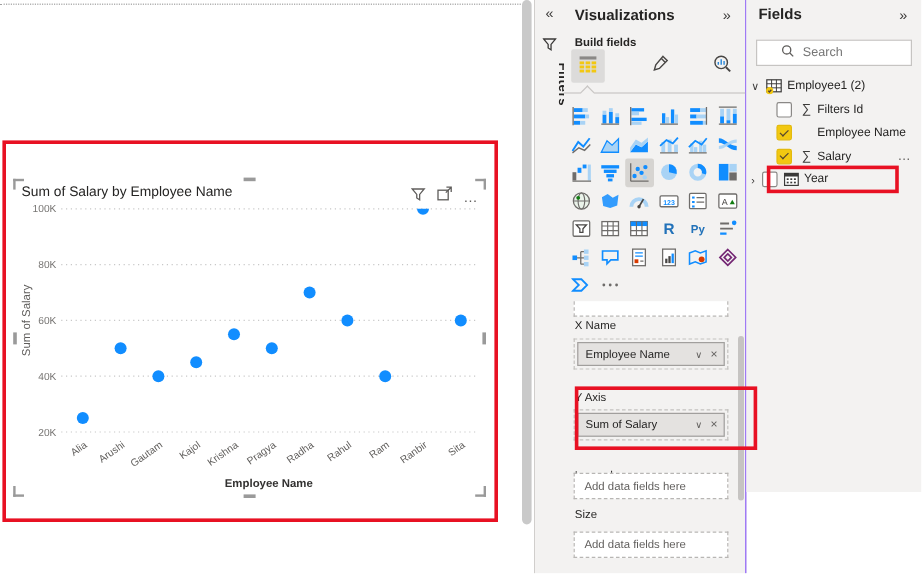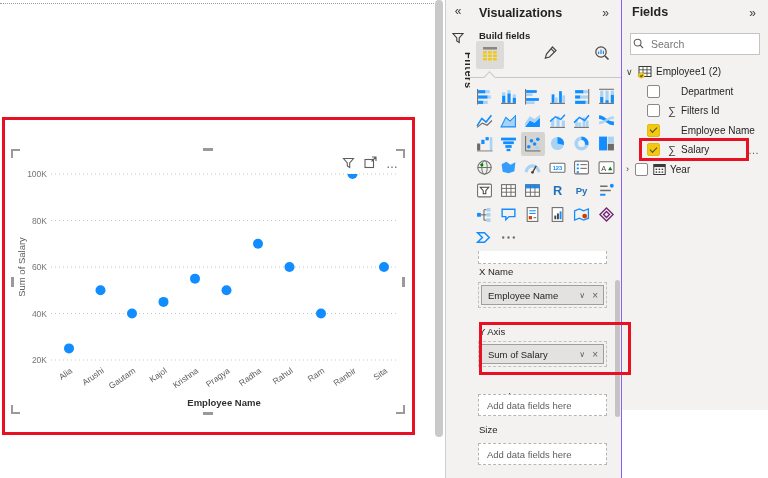--- a/index.html
+++ b/index.html
@@ -65,21 +65,21 @@
   .pill-caret{color:#605e5c;font-size:8px;margin-right:7px;}
   .pill-x{color:#605e5c;font-size:10px;}
   .placeholder{height:20px;background:#fff;border:1px dashed #b8b6b4;display:flex;align-items:center;padding:0 8px;font-size:9.5px;color:#605e5c;}
   .w-legend{top:394px;}.w-size{top:443px;}
   .viz-scroll{position:absolute;right:1px;top:280px;width:5px;height:137px;background:#c6c4c2;border-radius:3px;}
 
   
   .fields-pane{position:absolute;left:622px;top:0;width:146px;height:410px;background:#f3f2f1;}
   .fields-title{position:absolute;left:10px;top:5px;font-size:12.5px;font-weight:700;color:#252423;}
   .fields-expand{position:absolute;right:12px;top:6px;font-size:12px;color:#3b3a39;cursor:pointer;}
-  .search{position:absolute;left:8px;right:8px;top:33px;height:22px;background:#fff;border:1px solid #c6c4c2;display:flex;align-items:center;padding:0 2px;gap:5px;box-sizing:border-box;}
+  .search{position:absolute;left:8px;right:8px;top:33px;height:22px;background:#fff;border:1px solid #c6c4c2;display:flex;align-items:center;padding:0 20px;gap:5px;box-sizing:border-box;}
   .search input{border:none;outline:none;background:transparent;font-size:10.5px;width:100%;color:#252423;font-family:"Liberation Sans",sans-serif;}
   .tree{position:absolute;left:0;right:0;top:62px;}
   .trow{height:19.5px;display:flex;align-items:center;font-size:10px;color:#252423;padding-left:4px;cursor:pointer;}
   .chev{width:12px;font-size:9px;color:#3b3a39;}
   .chev.yr{width:9px;}
   .indent{width:21px;}
   .cb{width:11px;height:11px;border:1px solid #8a8886;background:#fff;border-radius:2px;margin-right:5px;position:relative;flex:none;}
   .cb.on{background:#F2C811;border-color:#e3ba0f;}
   .cb.on::after{content:"";position:absolute;left:2px;top:2.5px;width:6px;height:3px;border-left:1.6px solid #56472f;border-bottom:1.6px solid #56472f;transform:rotate(-45deg);}
   .sig{width:14px;text-align:center;font-size:11px;color:#3b3a39;margin-right:2px;flex:none;}
@@ -141,20 +141,21 @@
             <circle cx="150.5" cy="151.875" r="5" fill="#118DFF"></circle>
             <circle cx="182" cy="128.625" r="5" fill="#118DFF"></circle>
             <circle cx="213.5" cy="140.25" r="5" fill="#118DFF"></circle>
             <circle cx="245" cy="93.75" r="5" fill="#118DFF"></circle>
             <circle cx="276.5" cy="117" r="5" fill="#118DFF"></circle>
             <circle cx="308" cy="163.5" r="5" fill="#118DFF"></circle>
             <circle cx="339.5" cy="24" r="5" fill="#118DFF"></circle>
             <circle cx="371" cy="117" r="5" fill="#118DFF"></circle>
           </g>
         </svg>
+      <div class="visual-title">Sum of Salary by Employee Name</div>
       <div class="visual-actions">
         <span><svg width="13" height="12" viewBox="0 0 12 12" fill="none" stroke="#605e5c" stroke-width="1.1">
               <path d="M1,1.5 h10 L7.2,6 v4.5 L4.8,9 V6 Z"></path>
             </svg></span>
         <span><svg width="13" height="13" viewBox="0 0 13 13" fill="none" stroke="#605e5c" stroke-width="1.1">
               <rect x="1" y="3.5" width="8.5" height="8"></rect>
               <path d="M8,1 h4 v4 M12,1 L7.5,5.5"></path>
             </svg></span>
         <span class="dots">…</span>
       </div>
@@ -562,26 +563,20 @@
         <span class="chev">∨</span>
         <span class="ticon">
             <svg width="14" height="14" viewBox="0 0 14 14">
               <rect x="1" y="1.5" width="12" height="10" fill="#fff" stroke="#3b3a39"></rect>
               <path d="M1,4.8 h12 M1,8.2 h12 M5,1.5 v10 M9,1.5 v10" stroke="#3b3a39" stroke-width="0.8"></path>
               <circle cx="3.4" cy="10.6" r="3" fill="#F2C811"></circle>
               <path d="M2.2,10.6 l1,1 1.6,-1.8" stroke="#56472f" stroke-width="1.1" fill="none"></path>
             </svg>
           </span>
         <span>Employee1 (2)</span>
-      </div>
-      <div class="trow">
-        <span class="indent"></span>
-        <span class="cb"></span>
-        <span class="sig empty">∑</span>
-        <span>Department</span>
       </div>
       <div class="trow">
         <span class="indent"></span>
         <span class="cb"></span>
         <span class="sig">∑</span>
         <span>Filters Id</span>
       </div>
       <div class="trow">
         <span class="indent"></span>
         <span class="cb on"></span>

